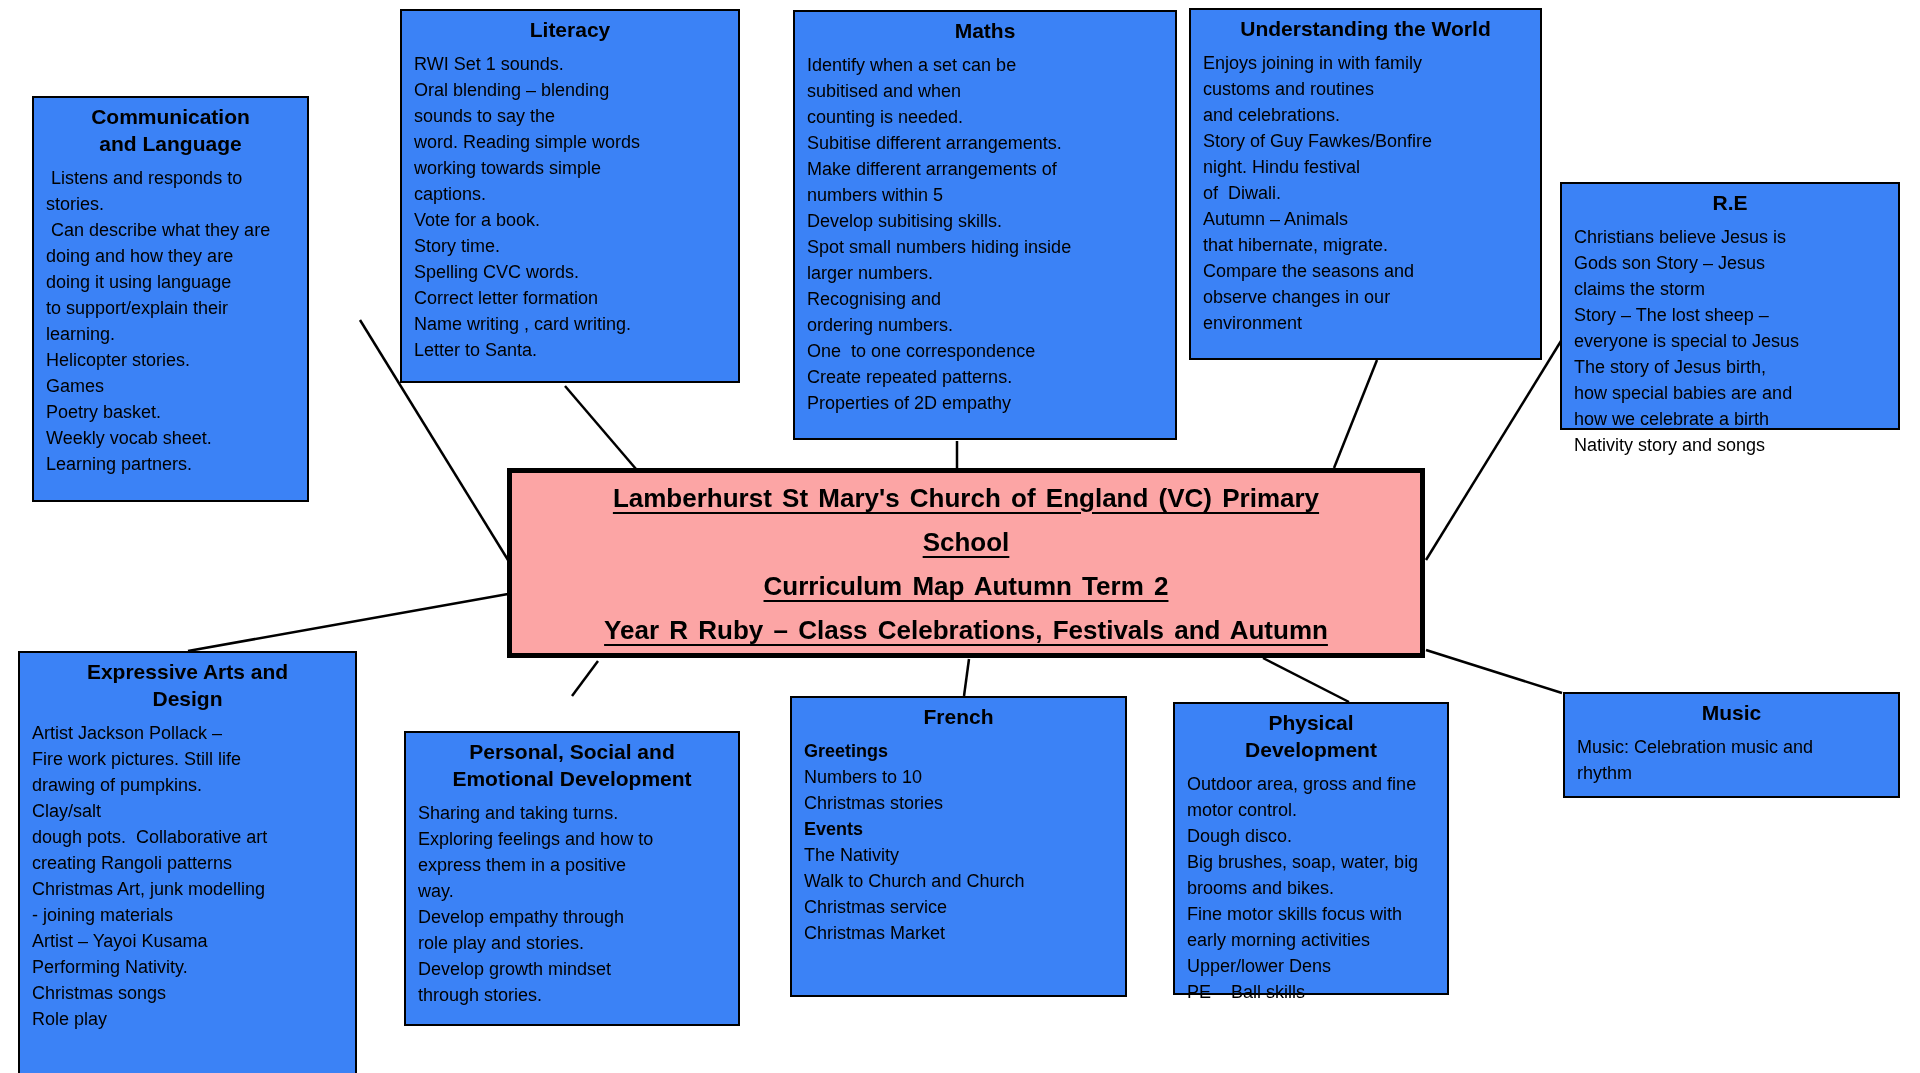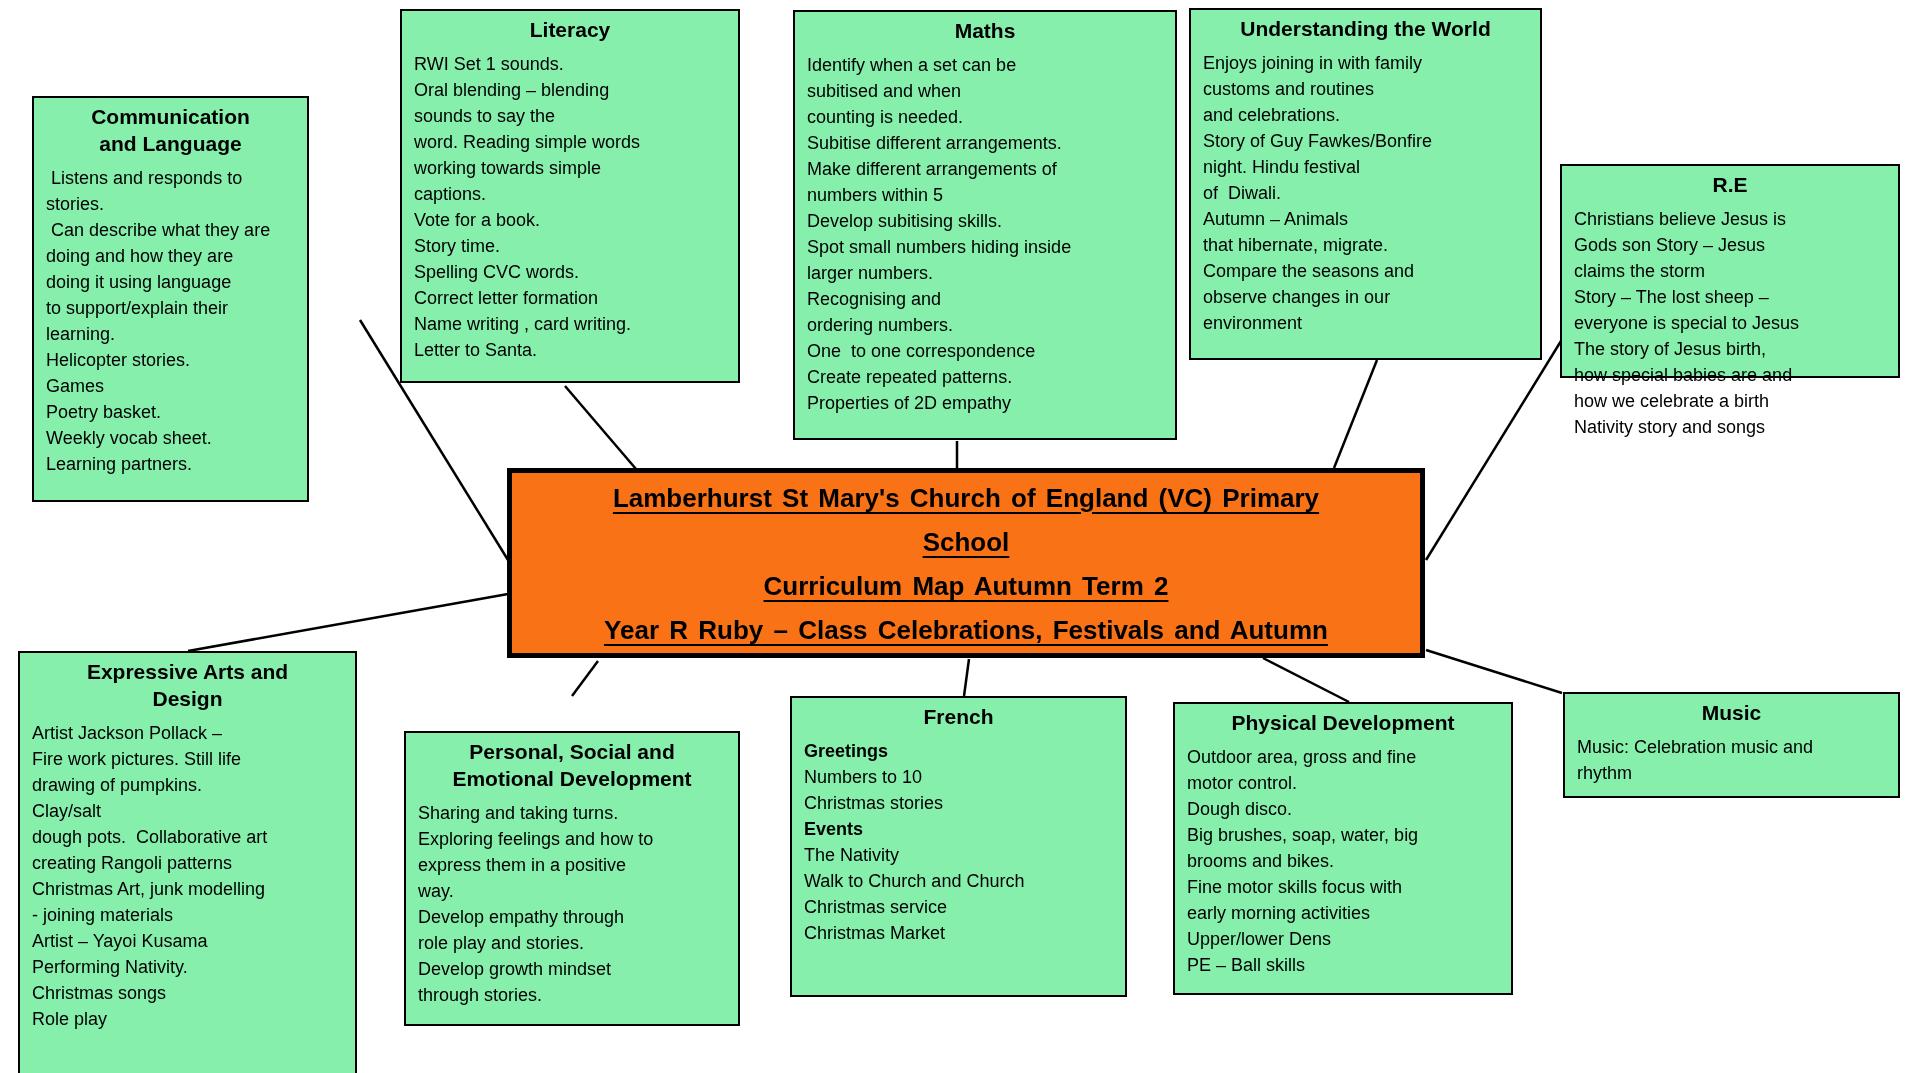--- a/index.html
+++ b/index.html
@@ -2,33 +2,33 @@
 <html><head>
 <meta charset="utf-8">
 <style>
   html,body { margin:0; padding:0; background:#ffffff; }
   .canvas {
     position:relative; width:1920px; height:1073px; background:#ffffff;
     font-family:"Liberation Sans", sans-serif; color:#000; overflow:hidden;
   }
   svg.wires { position:absolute; left:0; top:0; width:1920px; height:1073px; }
   .box {
-    position:absolute; background:#86efac; border:2px solid #000; box-sizing:border-box;
+    position:absolute; background:#3b82f6; border:2px solid #000; box-sizing:border-box;
   }
   .box .title {
     font-weight:bold; text-align:center; font-size:21px; line-height:27px;
     padding:5px 36px 0 36px; margin-bottom:6px;
   }
   .box .body {
     font-size:18px; line-height:26px; padding:2px 6px 0 12px;
   }
   .box .body .line { white-space:pre-wrap; }
   .box .body .line.bold { font-weight:bold; }
   .central {
-    position:absolute; background:#f97316; border:5px solid #000; box-sizing:border-box;
+    position:absolute; background:#fca5a5; border:5px solid #000; box-sizing:border-box;
     text-align:center; padding-top:3px;
   }
   .central .line {
     font-weight:bold; font-size:26px; line-height:44px; white-space:pre-wrap;
     text-decoration:underline; text-underline-offset:5px; word-spacing:3px;
   }
 </style>
 </head>
 <body>
 
@@ -115,21 +115,21 @@
         <div class="line">night. Hindu festival</div>
         <div class="line">of  Diwali.</div>
         <div class="line">Autumn – Animals</div>
         <div class="line">that hibernate, migrate.</div>
         <div class="line">Compare the seasons and</div>
         <div class="line">observe changes in our</div>
         <div class="line">environment</div>
       </div>
   </div>
 
-  <div class="box" style="left:1560px; top:164px; width:340px; height:214px">
+  <div class="box" style="left:1560px; top:182px; width:340px; height:248px">
     <div class="title">R.E</div>
     <div class="body">
         <div class="line">Christians believe Jesus is</div>
         <div class="line">Gods son Story – Jesus</div>
         <div class="line">claims the storm</div>
         <div class="line">Story – The lost sheep –</div>
         <div class="line">everyone is special to Jesus</div>
         <div class="line">The story of Jesus birth,</div>
         <div class="line">how special babies are and</div>
         <div class="line">how we celebrate a birth</div>
@@ -185,21 +185,21 @@
         <div class="line">Numbers to 10</div>
         <div class="line">Christmas stories</div>
         <div class="line bold">Events</div>
         <div class="line">The Nativity</div>
         <div class="line">Walk to Church and Church</div>
         <div class="line">Christmas service</div>
         <div class="line">Christmas Market</div>
       </div>
   </div>
 
-  <div class="box" style="left:1173px; top:702px; width:340px; height:293px">
+  <div class="box" style="left:1173px; top:702px; width:276px; height:293px">
     <div class="title">Physical Development</div>
     <div class="body">
         <div class="line">Outdoor area, gross and fine</div>
         <div class="line">motor control.</div>
         <div class="line">Dough disco.</div>
         <div class="line">Big brushes, soap, water, big</div>
         <div class="line">brooms and bikes.</div>
         <div class="line">Fine motor skills focus with</div>
         <div class="line">early morning activities</div>
         <div class="line">Upper/lower Dens</div>

